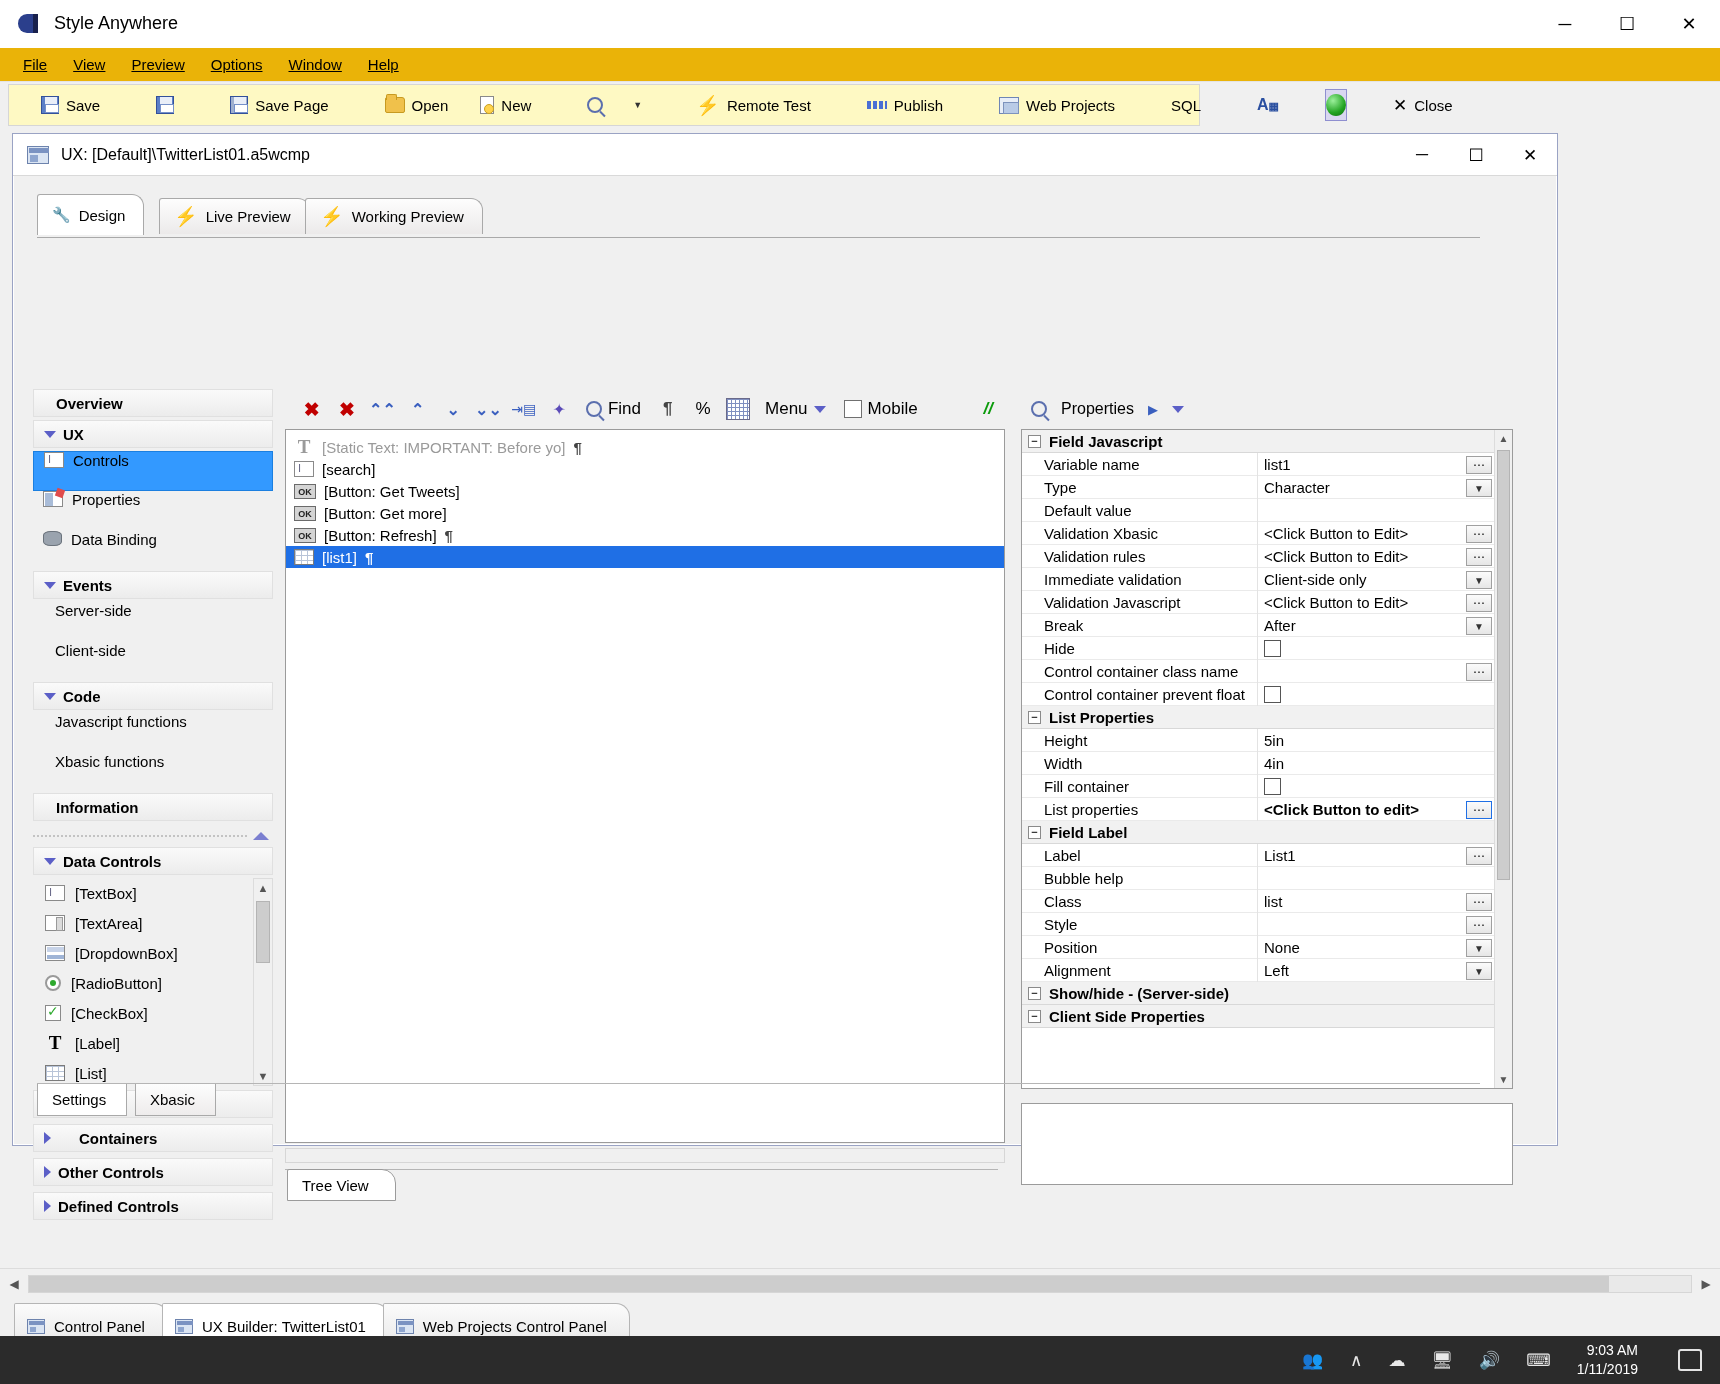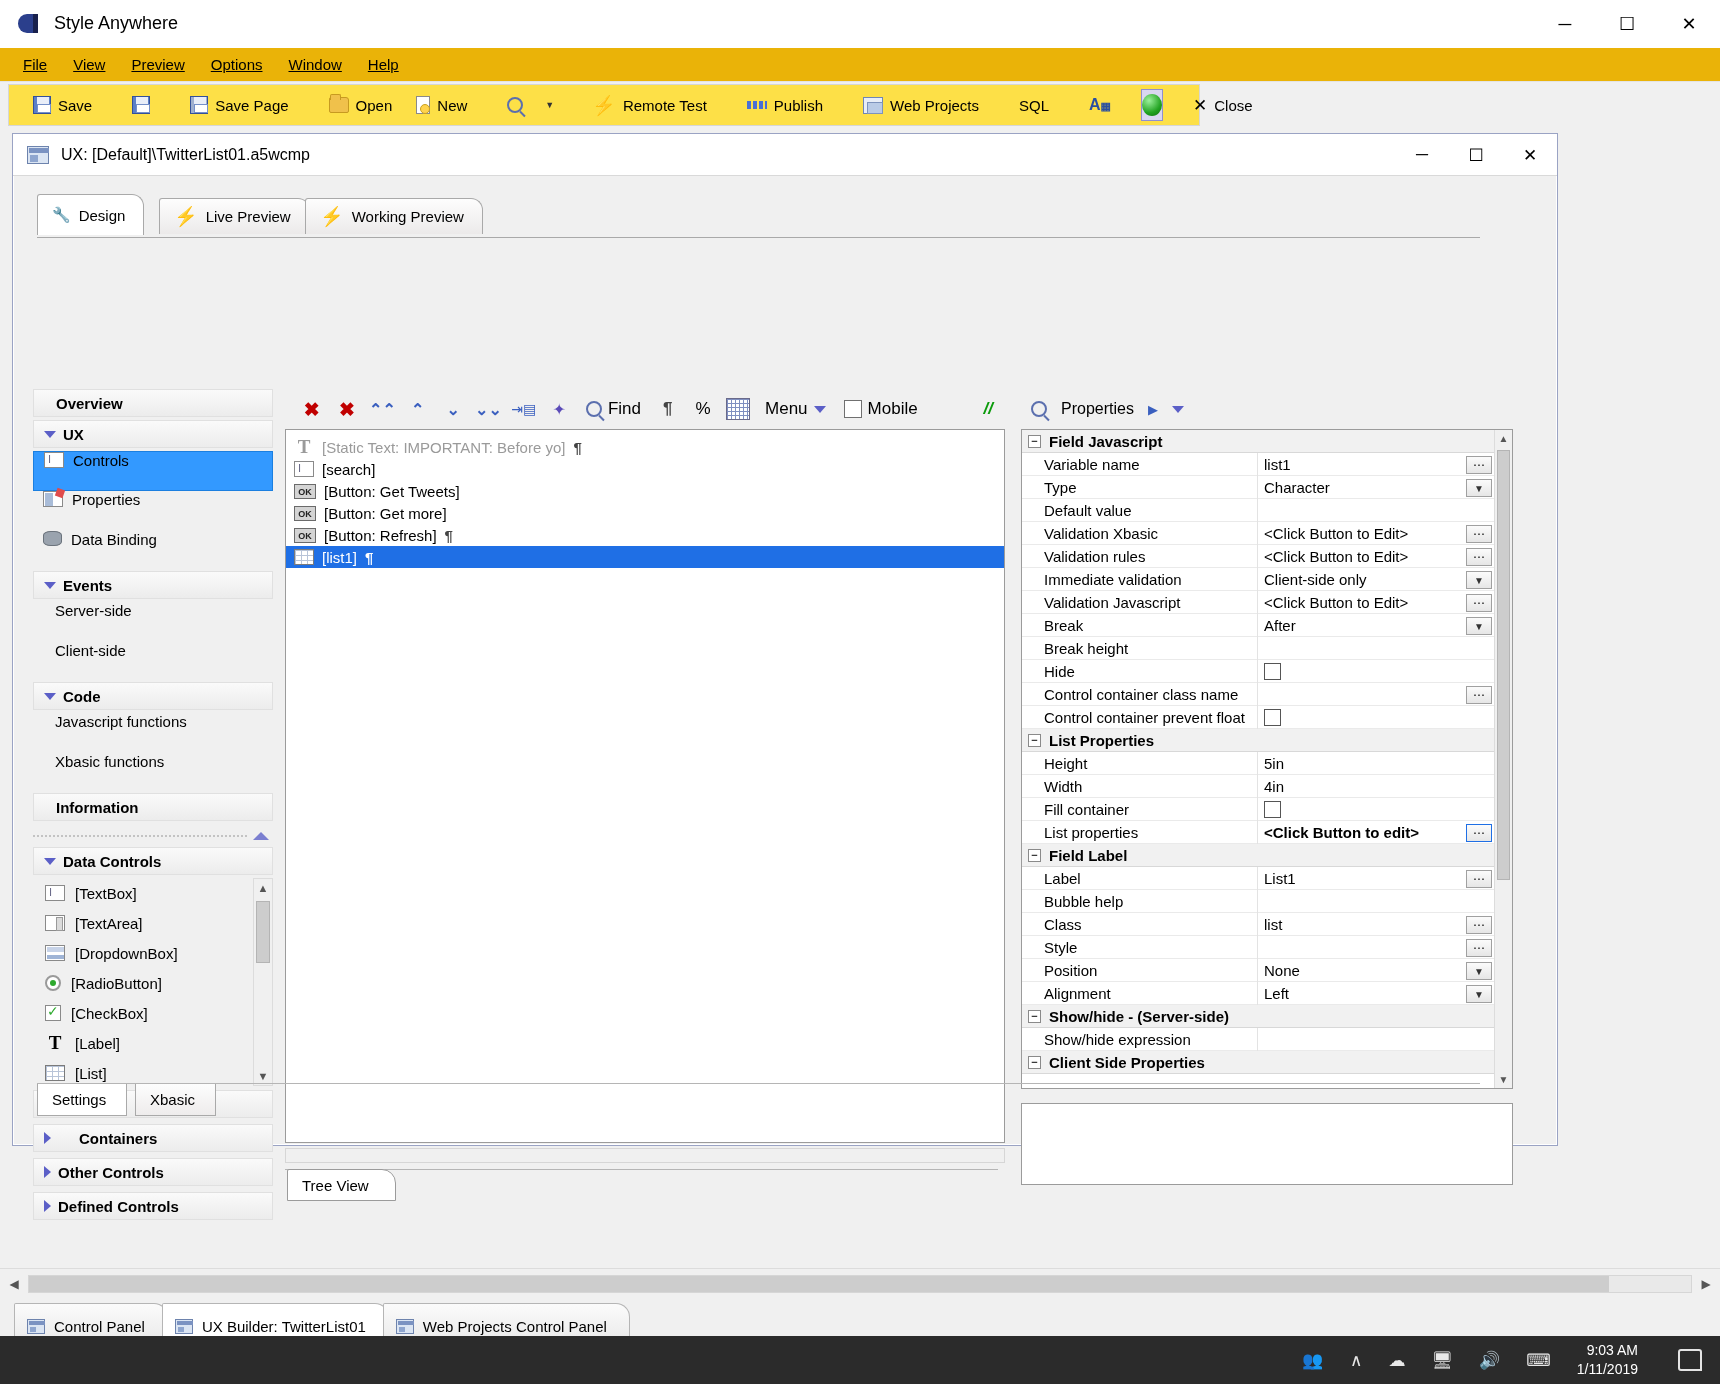--- a/index.html
+++ b/index.html
@@ -41,22 +41,22 @@
     position:absolute; left:0; top:48px; width:1720px; height:34px;
     background:#eab308; display:flex; align-items:center; padding-left:10px;
     border-bottom:1px solid #e4e4e4;
   }
   .menubar .mi { padding:4px 13px; font-size:15px; color:#000; }
   .menubar .mi u { text-decoration:underline; }
 
   
   .toolbar {
     position:absolute; left:8px; top:84px; width:1192px; height:42px;
-    background:#fde047; border:1px solid #d6d6d6;
-    display:flex; align-items:center; padding-left:6px; gap:4px;
+    background:#fef9c3; border:1px solid #d6d6d6;
+    display:flex; align-items:center; padding-left:6px; gap:12px;
   }
   .grip { width:10px; height:28px;
      background-image: radial-gradient(#b9b9b9 1px, transparent 1px);
      background-size:4px 4px; margin-right:4px; }
   .tb-item { display:flex; align-items:center; gap:7px; padding:4px 10px; height:34px;
      font-size:15px; white-space:nowrap; }
   .tb-sep { width:1px; height:26px; background:#cfcfcf; margin:0 6px; }
   .tb-caret { font-size:9px; color:#333; padding:0 8px; }
   .greenbtn { width:36px; height:32px; background:#d9d7f0; border:1px solid #8f8fd0;
      display:flex; align-items:center; justify-content:center; }
@@ -652,26 +652,20 @@
             </div>
 
             <div class="prow">
               <div class="pname">Break</div>
               <div class="cell">
                   <span>After</span>
                   <span class="pcombo">▼</span>
                 </div>
             </div>
 
-            <div class="prow">
-              <div class="pname">Break height</div>
-              <div class="cell">
-                  <span></span>
-                </div>
-            </div>
 
             <div class="prow">
               <div class="pname">Hide</div>
               <div class="cell">
                   <span class="pcheck"></span>
                 </div>
             </div>
 
             <div class="prow">
               <div class="pname">Control container class name</div>
@@ -778,26 +772,20 @@
                 </div>
             </div>
 
             <div class="prow grp">
               <div class="pname">
                   <span class="expander">−</span>
                   <span>Show/hide - (Server-side)</span>
                 </div>
             </div>
 
-            <div class="prow">
-              <div class="pname">Show/hide expression</div>
-              <div class="cell">
-                  <span></span>
-                </div>
-            </div>
 
             <div class="prow grp">
               <div class="pname">
                   <span class="expander">−</span>
                   <span>Client Side Properties</span>
                 </div>
             </div>
 
           </div>
           <div class="rp-scroll">

